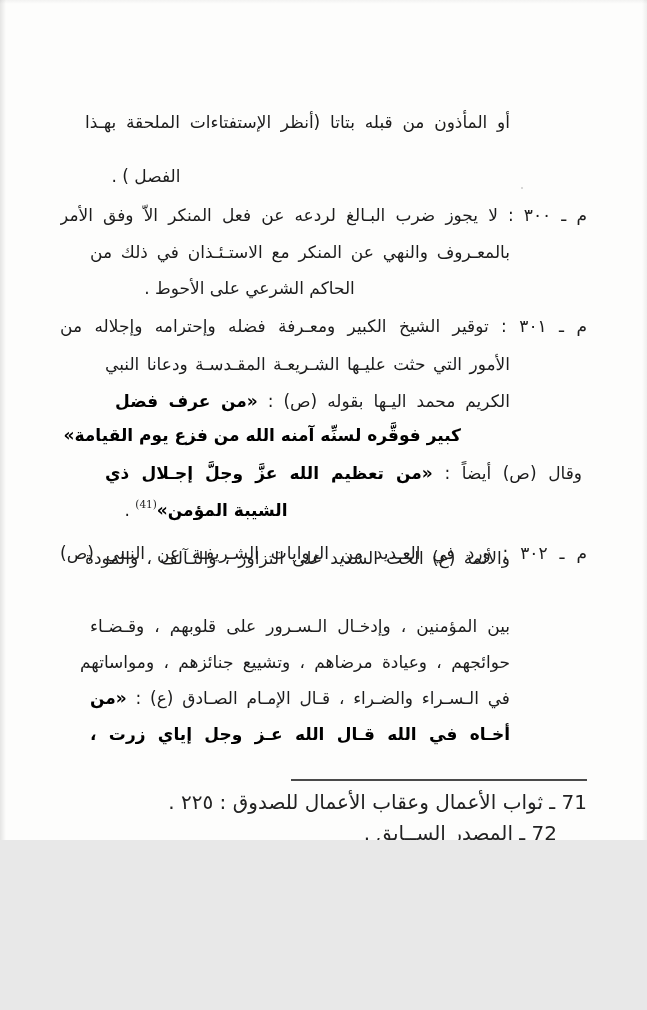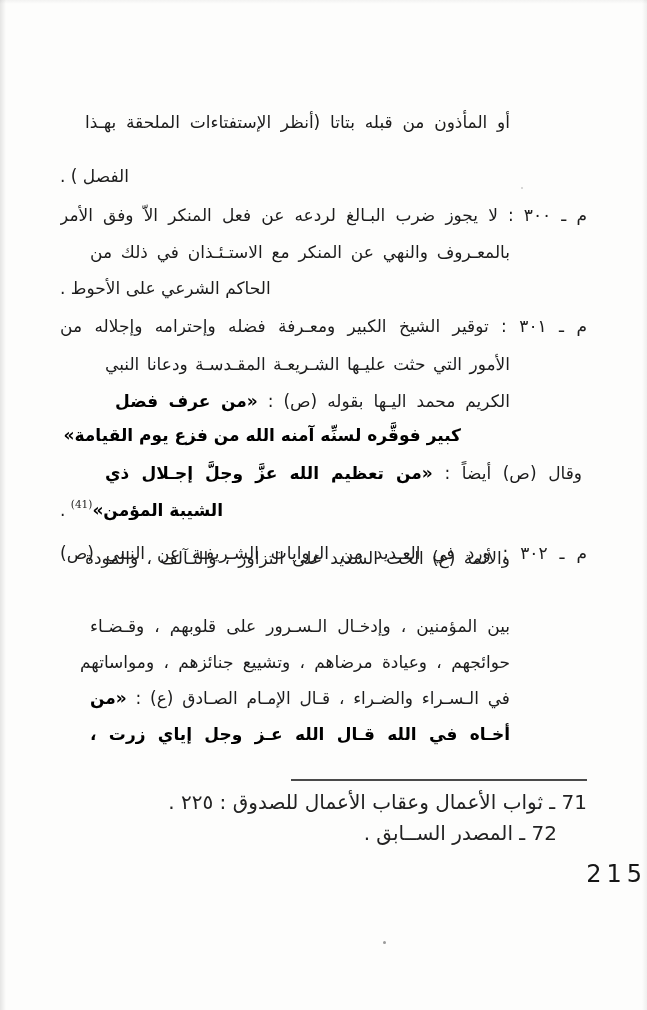--- a/index.html
+++ b/index.html
@@ -1,19 +1,19 @@
 <!DOCTYPE html>
 <html lang="ar"><head>
 <meta charset="utf-8">
 <style>
   html,body{margin:0;padding:0;}
   body{background:#e8e8e8;font-family:"DejaVu Sans",sans-serif;}
   .page{
     position:relative;
-    width:647px;height:1010px;
+    width:647px;height:840px;
     margin:0 auto;
     background:#fdfdfc;
     background-image:
       linear-gradient(to right, rgba(120,120,120,.18) 0px, rgba(120,120,120,0) 6px),
       linear-gradient(to left, rgba(120,120,120,.10) 0px, rgba(120,120,120,0) 5px),
       linear-gradient(to bottom, rgba(120,120,120,.08) 0px, rgba(120,120,120,0) 4px);
     direction:rtl;
     overflow:hidden;
     color:#1c1c1c;
   }
@@ -27,21 +27,21 @@
     white-space:nowrap;
     overflow:hidden;
     box-sizing:border-box;
     direction:rtl;
   }
   .line.j{ 
     text-align:justify;
     text-align-last:justify;
     white-space:normal;
   }
-  .line.r{ text-align:left; }
+  .line.r{ text-align:center; }
   .b{ font-weight:bold; color:#000; }
   .sup{
     display:inline-block;
     direction:ltr;
     unicode-bidi:isolate;
     font-size:10.5px;
     font-family:"DejaVu Serif",serif;
     position:relative;
     top:-8px;
     color:#222;

